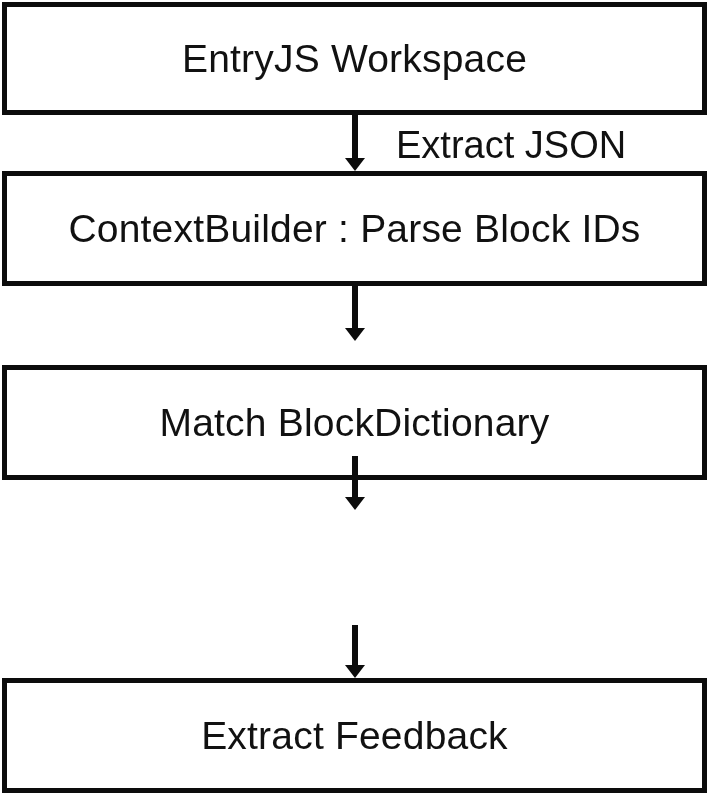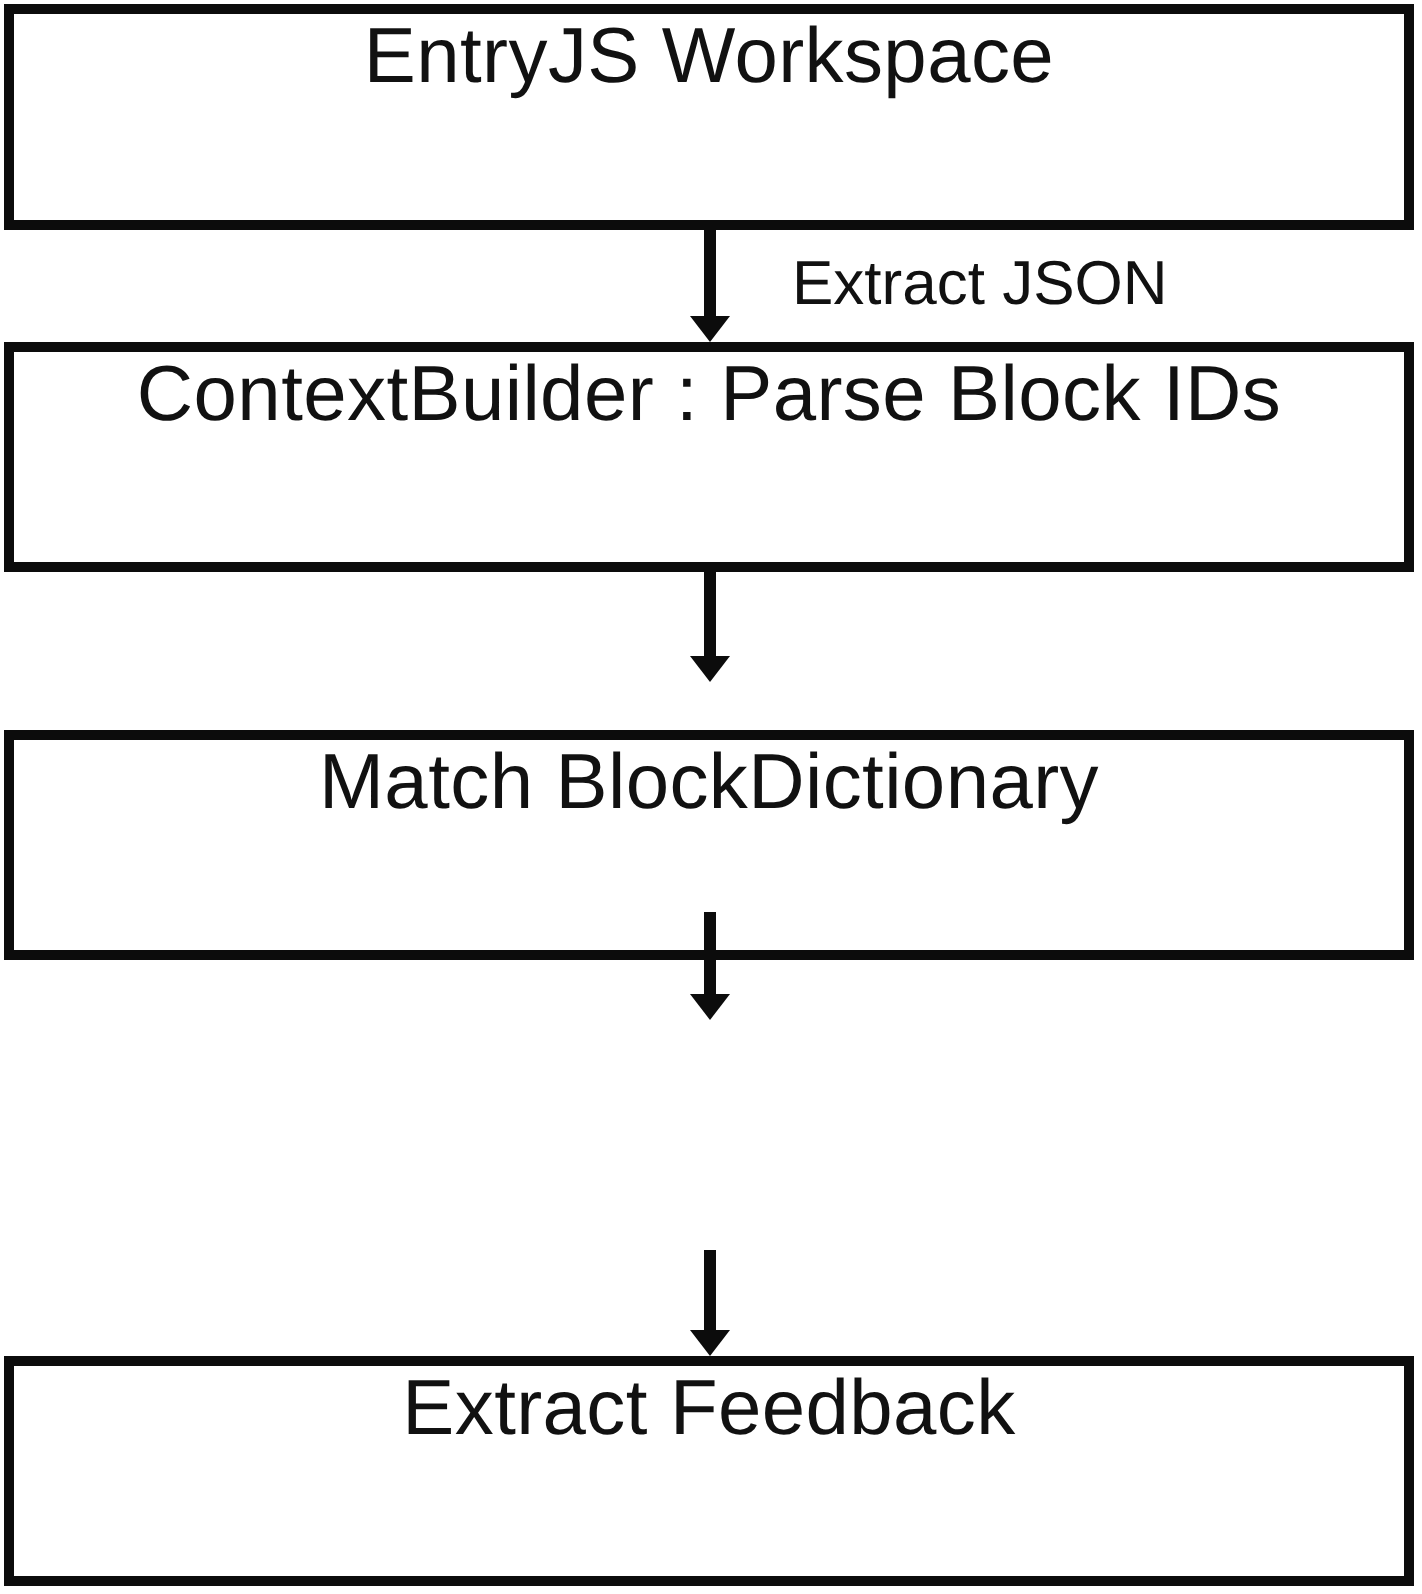--- a/index.html
+++ b/index.html
@@ -19,20 +19,21 @@
   }
   .flow-box {
     position: absolute;
     left: 2px;
     width: 705px;
     height: 115px;
     box-sizing: border-box;
     border: 5px solid #0c0c0c;
     background: #ffffff;
     display: flex;
+    align-items: center;
     justify-content: center;
   }
   .flow-box .flow-label {
     font-size: 39px;
     font-weight: 400;
     color: #111111;
     letter-spacing: 0.2px;
     white-space: nowrap;
   }
   .box1 { top: 2px;   height: 113px; }
@@ -75,21 +76,21 @@
   .arrow3 .head { top: 41px; }
 
   .arrow4 { top: 625px; height: 53px; }
   .arrow4 .stem { height: 40px; }
   .arrow4 .head { top: 40px; }
 
   .edge-label {
     position: absolute;
     left: 396px;
     top: 124px;
-    font-size: 31px;
+    font-size: 38px;
     font-weight: 400;
     color: #111111;
     white-space: nowrap;
   }
 </style>
 </head>
 <body>
 
 <div class="flowchart">
 

